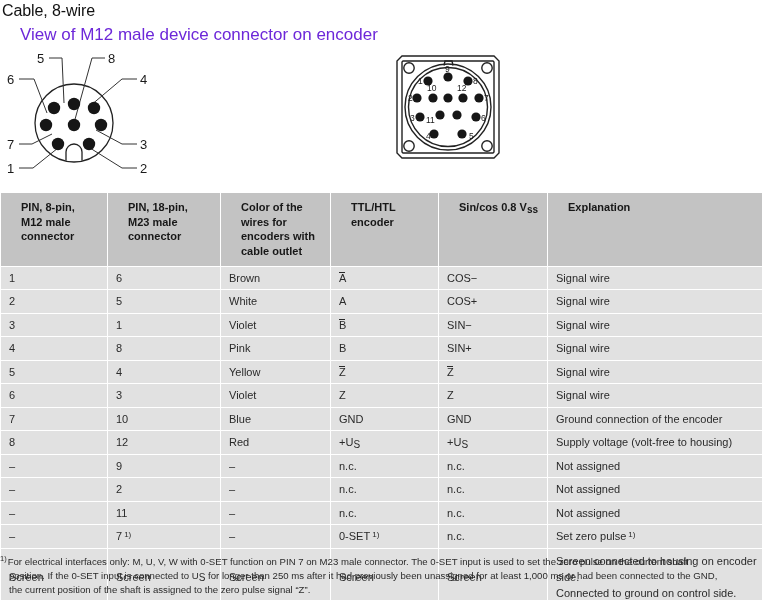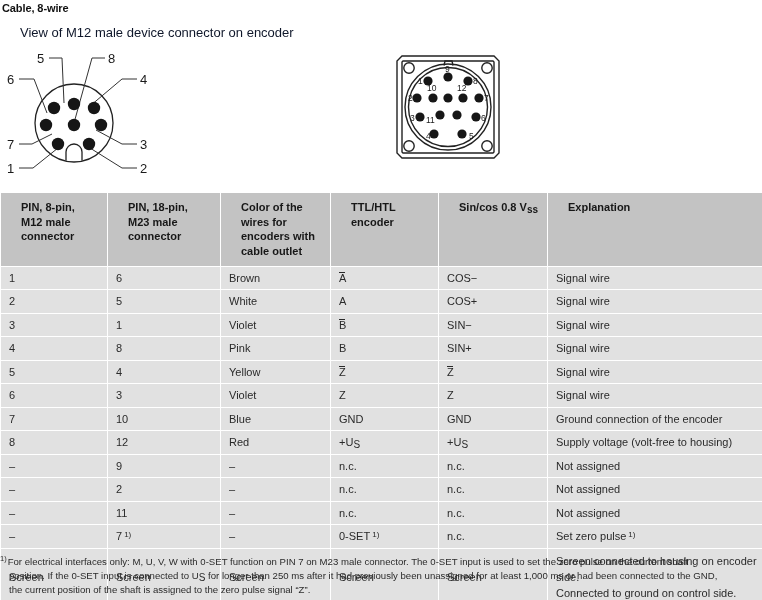--- a/index.html
+++ b/index.html
@@ -14,38 +14,38 @@
     font-family: "Liberation Sans", sans-serif;
     color: #1a1a1a;
     overflow: hidden;
   }
 
   
   .page-heading {
     position: absolute;
     left: 2px;
     top: 2px;
-    font-size: 11px;
-    font-weight: bold;
+    font-size: 16px;
+    font-weight: normal;
     letter-spacing: -0.1px;
     color: #111;
   }
 
   
   .diagrams {
     position: absolute;
     left: 0;
     top: 22px;
     width: 762px;
     height: 168px;
   }
   .diagram-caption {
     position: absolute;
-    font-size: 13px;
-    color: #0f172a;
+    font-size: 17px;
+    color: #6d28d9;
     white-space: nowrap;
   }
   .cap-m12 { left: 20px; top: 3px; }
   .cap-m23 { left: 405px; top: 3px; }
 
   .svg-m12 { position: absolute; left: 0px;   top: 18px; }
   .svg-m23 { position: absolute; left: 395px; top: 30px; }
 
   
   .pin-table {

